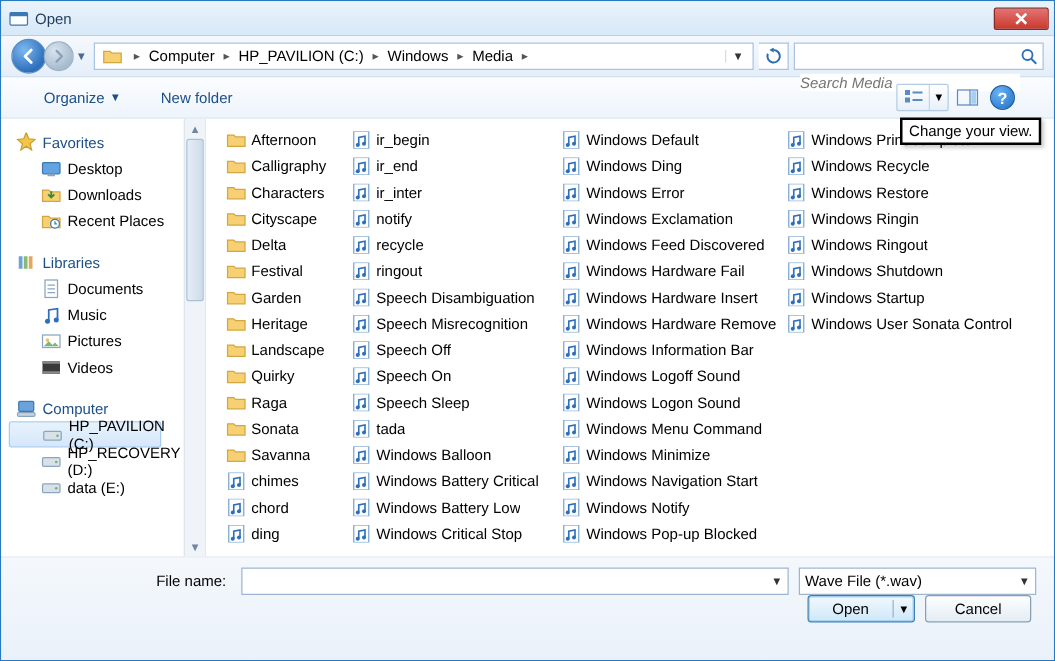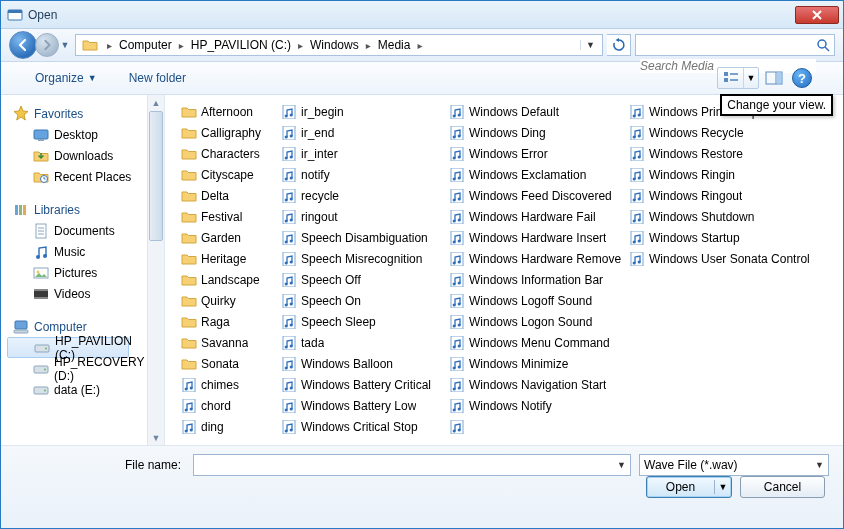--- a/index.html
+++ b/index.html
@@ -414,32 +414,32 @@
                 </svg>
               </span>
               <span>Raga</span>
             </div>
             <div class="file-item">
               <span class="ico">
                 <svg width="16" height="14" viewBox="0 0 16 14">
                   <path d="M1 3 h5 l1.5 1.5 H15 V12 H1 Z" fill="#f6d073" stroke="#d4a63e"></path>
                 </svg>
               </span>
+              <span>Sonata</span>
+            </div>
+            <div class="file-item">
+              <span class="ico">
+                <svg width="16" height="14" viewBox="0 0 16 14">
+                  <path d="M1 3 h5 l1.5 1.5 H15 V12 H1 Z" fill="#f6d073" stroke="#d4a63e"></path>
+                </svg>
+              </span>
               <span>Savanna</span>
             </div>
             <div class="file-item">
               <span class="ico">
-                <svg width="16" height="14" viewBox="0 0 16 14">
-                  <path d="M1 3 h5 l1.5 1.5 H15 V12 H1 Z" fill="#f6d073" stroke="#d4a63e"></path>
-                </svg>
-              </span>
-              <span>Sonata</span>
-            </div>
-            <div class="file-item">
-              <span class="ico">
                 <svg width="14" height="16" viewBox="0 0 14 16">
                   <rect x="1" y="1" width="12" height="14" fill="#fff" stroke="#7aa6d2"></rect>
                   <path d="M5 12 V6 L10 5 V11" fill="none" stroke="#2d6fbb" stroke-width="1.3"></path>
                   <circle cx="4.2" cy="12" r="1.6" fill="#2d6fbb"></circle>
                   <circle cx="9.2" cy="11" r="1.6" fill="#2d6fbb"></circle>
                 </svg>
               </span>
               <span>chimes</span>
             </div>
             <div class="file-item">
@@ -811,20 +811,21 @@
             </div>
             <div class="file-item">
               <span class="ico">
                 <svg width="14" height="16" viewBox="0 0 14 16">
                   <rect x="1" y="1" width="12" height="14" fill="#fff" stroke="#7aa6d2"></rect>
                   <path d="M5 12 V6 L10 5 V11" fill="none" stroke="#2d6fbb" stroke-width="1.3"></path>
                   <circle cx="4.2" cy="12" r="1.6" fill="#2d6fbb"></circle>
                   <circle cx="9.2" cy="11" r="1.6" fill="#2d6fbb"></circle>
                 </svg>
               </span>
+              <span>Windows Pop-up Blocked</span>
             </div>
           </div>
         <div class="file-col c4" id="fc4">
             <div class="file-item">
               <span class="ico">
                 <svg width="14" height="16" viewBox="0 0 14 16">
                   <rect x="1" y="1" width="12" height="14" fill="#fff" stroke="#7aa6d2"></rect>
                   <path d="M5 12 V6 L10 5 V11" fill="none" stroke="#2d6fbb" stroke-width="1.3"></path>
                   <circle cx="4.2" cy="12" r="1.6" fill="#2d6fbb"></circle>
                   <circle cx="9.2" cy="11" r="1.6" fill="#2d6fbb"></circle>

